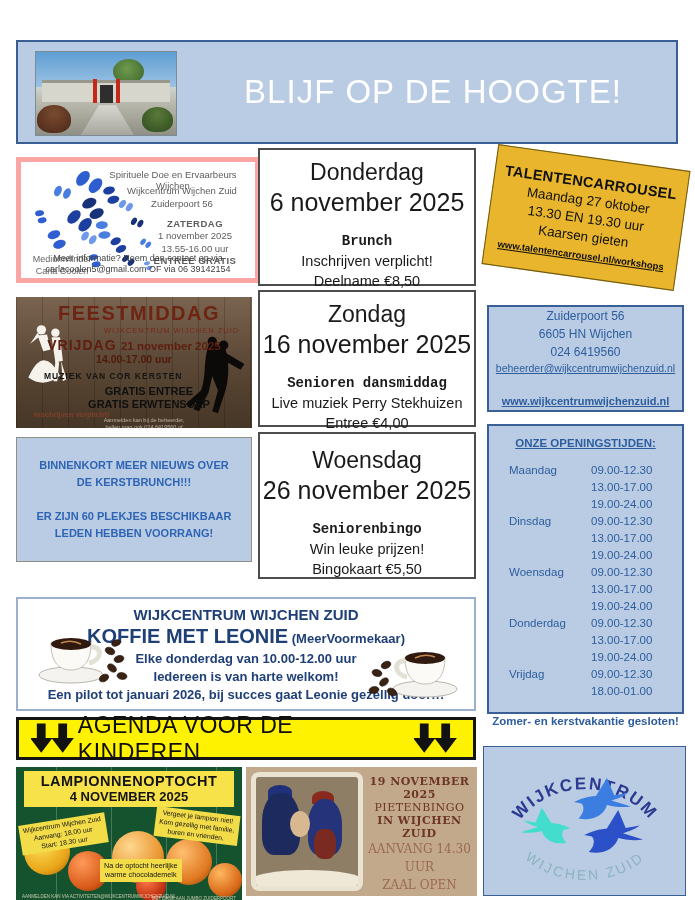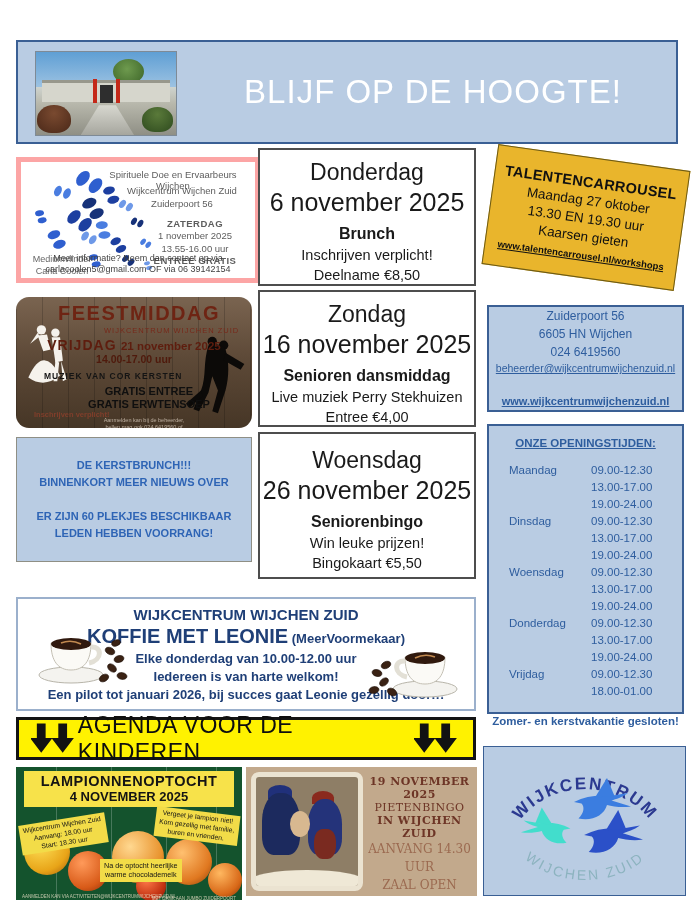--- a/index.html
+++ b/index.html
@@ -38,34 +38,34 @@
   .b-med { position:absolute; left:4px; top:92px; width:74px; text-align:center; line-height:1.3; font-size:9px; color:#666; }
   .b-info{ position:absolute; left:0; right:0; bottom:3px; text-align:center; font-size:9px; color:#3f3f3f; line-height:1.25; }
 
   .event { position:absolute; left:258px; width:218px; background:#fff; border:2px solid #4d4d4d;
            display:flex; flex-direction:column; align-items:center; text-align:center; color:#1a1a1a; }
   .e1 { top:148px; height:138px; padding-top:9px; }
   .e2 { top:290px; height:137px; padding-top:9px; }
   .e3 { top:432px; height:147px; padding-top:13px; }
   .e-day  { font-size:23px; }
   .e-date { font-size:25px; margin-top:2px; }
-  .e-title{ font-size:16px; font-weight:bold; margin-top:8px; }
+  .e-title{ font-size:14px; font-weight:bold; margin-top:16px;font-family:Liberation Mono, monospace; }
   .e-line { font-size:14.5px; margin-top:4px; }
 
   .talent { position:absolute; left:489px; top:157px; width:194px; height:121px; background:#e9b52c;
             border:1px solid #6d5b16; transform:rotate(8deg); display:flex; flex-direction:column;
             align-items:center; justify-content:center; gap:3px; color:#111; }
   .t-title{ font-size:14.5px; font-weight:bold; letter-spacing:.3px; }
   .t-line { font-size:13.5px; }
   .t-link { font-size:9.5px; font-weight:bold; text-decoration:underline; margin-top:3px; }
 
   .feest { position:absolute; left:16px; top:297px; width:236px; height:131px; overflow:hidden;
            background:
              repeating-linear-gradient(90deg, rgba(0,0,0,.18) 0 1px, rgba(0,0,0,0) 1px 26px),
-             linear-gradient(#7a6450 0%, #5e4a38 45%, #463626 100%); border-radius: 13px; }
+             linear-gradient(#7a6450 0%, #5e4a38 45%, #463626 100%); }
   .f-title{ position:absolute; left:42px; top:5px; font-size:20px; font-weight:bold; letter-spacing:1.5px; color:#6e2413; }
   .f-sub  { position:absolute; left:88px; top:29px; font-size:7.5px; letter-spacing:1px; color:#77291a; }
   .f-day  { position:absolute; left:0; right:0; top:39px; text-align:center; color:#5e1d0e; }
   .f-day b{ font-size:14px; letter-spacing:1px; }
   .f-day span{ font-size:11.5px; font-weight:bold; }
   .f-time { position:absolute; left:0; right:0; top:56px; text-align:center; font-size:10.5px; font-weight:bold; color:#4f1a0c; }
   .f-muz  { position:absolute; left:28px; top:74px; font-size:8.5px; font-weight:bold; letter-spacing:1px; color:#141414; }
   .f-free { position:absolute; left:60px; right:30px; top:88px; text-align:center; font-size:11px; font-weight:bold;
             color:#0f0f0f; line-height:1.2; }
   .f-sign { position:absolute; left:18px; top:113px; font-size:7.5px; font-weight:bold; color:#93402c; opacity:.75; }
@@ -285,22 +285,22 @@
   <div class="adres">
     <div>Zuiderpoort 56</div>
     <div>6605 HN Wijchen</div>
     <div>024 6419560</div>
     <div class="a-link">beheerder@wijkcentrumwijchenzuid.nl</div>
     <div class="a-site">www.wijkcentrumwijchenzuid.nl</div>
   </div>
 
   <div class="kerst">
     <div>
+      <div>BINNENKORT MEER NIEUWS OVER</div>
       <div>DE KERSTBRUNCH!!!</div>
-      <div>BINNENKORT MEER NIEUWS OVER</div>
     </div>
     <div>
       <div>ER ZIJN 60 PLEKJES BESCHIKBAAR</div>
       <div>LEDEN HEBBEN VOORRANG!</div>
     </div>
   </div>
 
   <div class="open">
     <div class="o-title">ONZE OPENINGSTIJDEN:</div>
     <div class="o-table">

